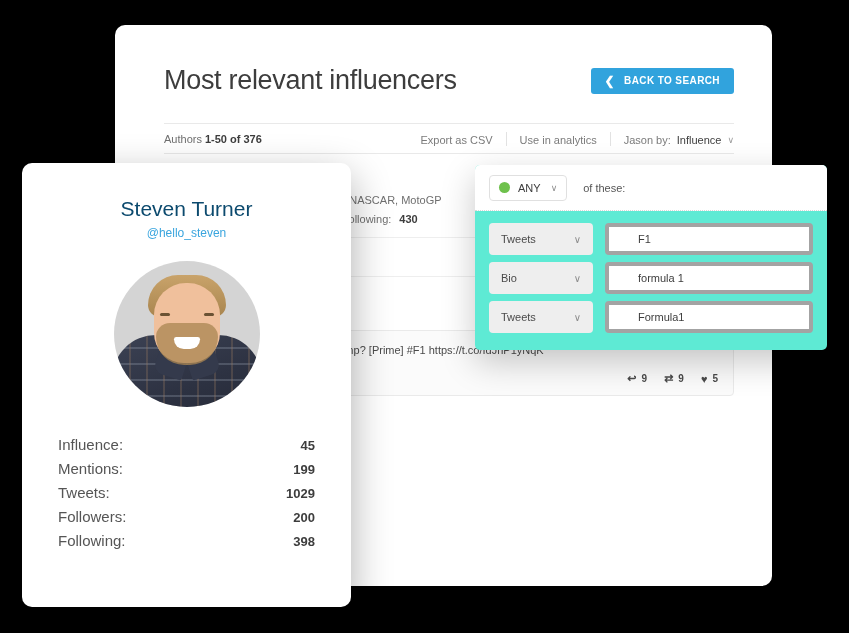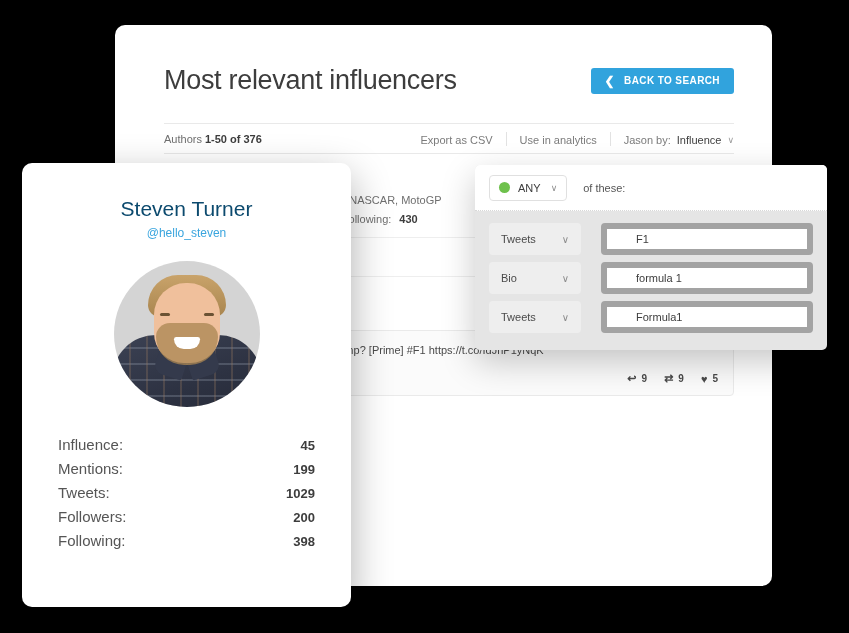--- a/index.html
+++ b/index.html
@@ -197,21 +197,21 @@
     margin-bottom: 7px;
   }
   .stat-label { font-size: 15px; color: #555555; }
   .stat-value { font-size: 13px; color: #3d3d3d; font-weight: 700; }
 
   
   .filter-panel {
     position: absolute;
     left: 475px; top: 165px;
     width: 352px; height: 185px;
-    background: #e5e5e5;
+    background: #5eead4;
     border-radius: 5px;
     box-shadow: 0 12px 34px rgba(0,0,0,0.22);
     z-index: 6;
     overflow: hidden;
   }
   .fp-top {
     height: 46px; background: #ffffff;
     display: flex; align-items: center; gap: 16px;
     padding-left: 14px;
     border-bottom: 1px dotted #d8d8d8;
@@ -221,32 +221,32 @@
     border: 1px solid #e0e0e0; border-radius: 4px; background: #ffffff;
     display: flex; align-items: center; gap: 8px;
     padding: 0 9px; cursor: pointer;
   }
   .dot-green { width: 11px; height: 11px; border-radius: 50%; background: #6ec14c; }
   .any-label { font-size: 11px; color: #3d3d3d; }
   .any-caret { font-size: 9px; color: #8c8c8c; margin-left: 2px; }
   .of-these { font-size: 11px; color: #555555; }
 
   .fp-rows { padding: 12px 14px 10px 14px; }
-  .fp-row { display: flex; align-items: center; gap: 20px; margin-bottom: 7px; }
+  .fp-row { display: flex; align-items: center; gap: 12px; margin-bottom: 7px; }
   .fp-select {
     width: 124px; height: 32px;
     background: #eeeeee; border-radius: 4px;
     display: flex; align-items: center; justify-content: space-between;
     padding: 0 12px; cursor: pointer;
   }
   .fp-select span.txt { font-size: 11px; color: #4a4a4a; }
   .fp-select span.car { font-size: 10px; color: #8c8c8c; }
   .fp-input {
     flex: 1; height: 32px;
-    border: 6px solid #a3a3a3; border-radius: 4px; background: #ffffff;
+    border: 4px solid #a3a3a3; border-radius: 4px; background: #ffffff;
     padding: 0 29px; font-size: 11px; color: #3d3d3d;
     font-family: "Liberation Sans", sans-serif;
     outline: none;
   }
 </style>
 </head>
 <body>
 
 <div class="stage">
 

